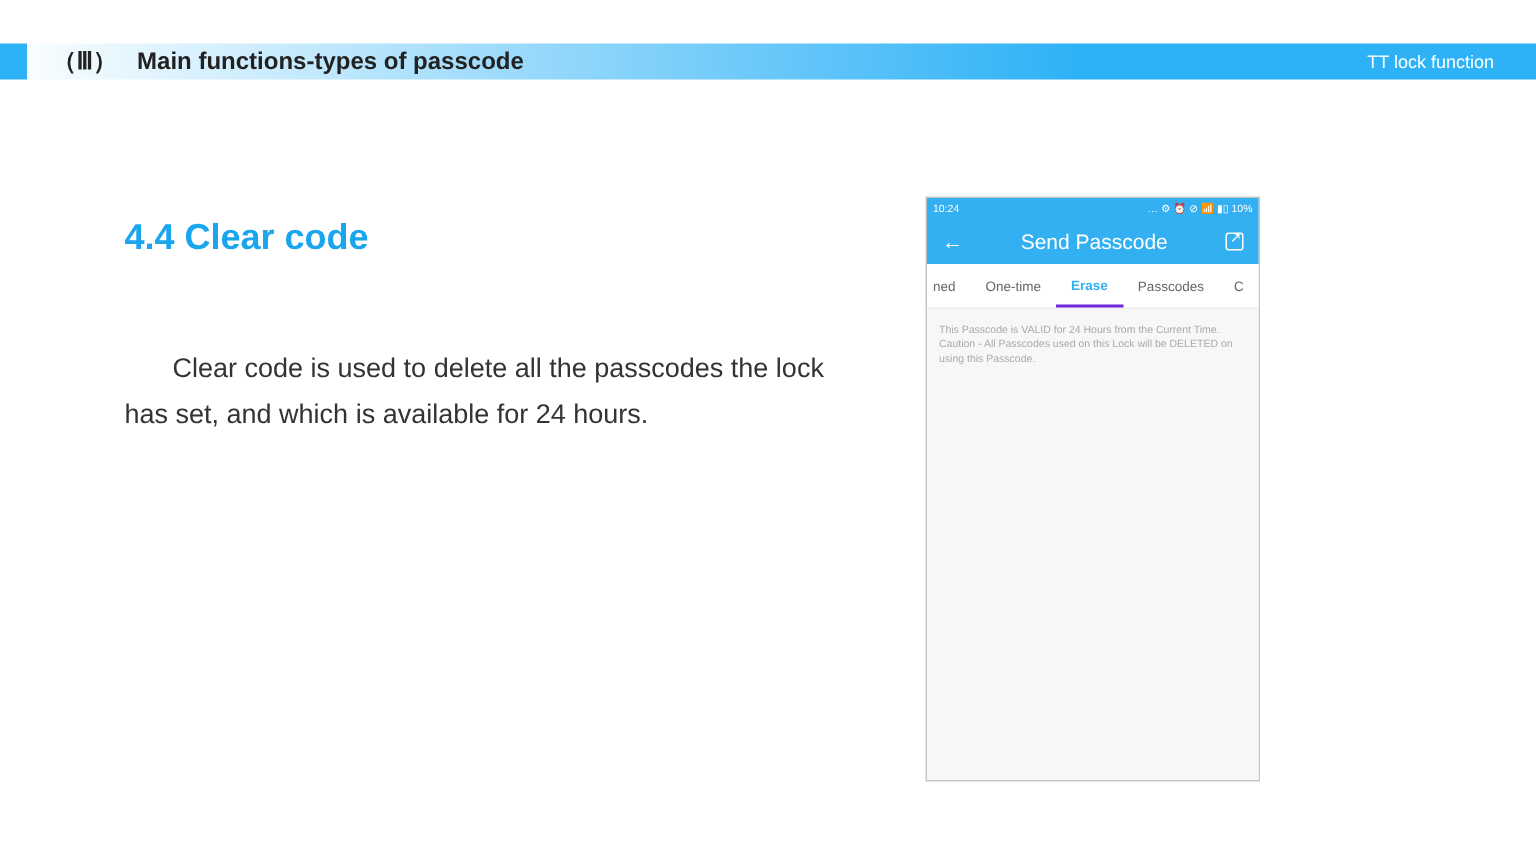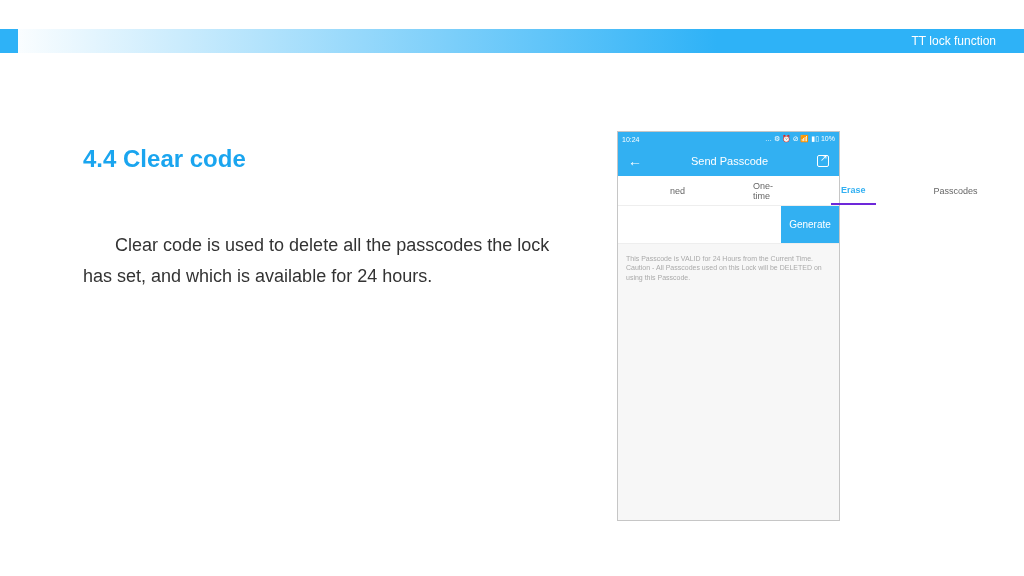--- a/index.html
+++ b/index.html
@@ -91,21 +91,21 @@
     padding: 0 4px;
   }
   .app-bar {
     height: 30px;
     background: #32b0f2;
     color: #fff;
     display: flex;
     align-items: center;
     justify-content: space-between;
     padding: 0 10px;
-    font-size: 11px;
+    font-size: 14px;
   }
   .app-bar .mid { flex: 1; text-align: center; }
   .arrow-left::before { content: "←"; font-size: 14px; }
   .share-btn {
     width: 12px; height: 12px;
     border: 1px solid #fff;
     border-radius: 2px;
     position: relative;
   }
   .share-btn::after {
@@ -118,21 +118,21 @@
 
   .tabs {
     height: 30px;
     display: flex;
     align-items: center;
     background: #fff;
     font-size: 9px;
     color: #666;
     border-bottom: 1px solid #eee;
   }
-  .tab { padding: 0 10px; height: 100%; display: flex; align-items: center; margin-left: 48px; }
+  .tab { padding: 0 10px; height: 100%; display: flex; align-items: center; }
   .tab.first { padding-left: 4px; }
   .tab.active {
     color: #32b0f2;
     border-bottom: 2px solid #6d28d9;
     font-weight: 600;
   }
   .tab.last { padding-right: 2px; }
 
   .gen-row {
     height: 38px;
@@ -160,20 +160,25 @@
     background: #f7f7f7;
     flex: 1;
   }
   .note-inner { max-width: 100%; }
 </style>
 </head>
 <body>
 
 <div class="header-bar">
   <div class="header-accent"></div>
+  <div class="header-title">
+    <span>（Ⅲ）</span>
+    <span>&nbsp;</span>
+    <span>Main functions-types of passcode</span>
+  </div>
   <div class="header-right">TT lock function</div>
 </div>
 
 <h1 class="section-heading">4.4 Clear code</h1>
 
 <p class="body-text">Clear code is used to delete all the passcodes the lock has set, and which is available for 24 hours.</p>
 
 <div class="phone">
 
   <div class="status-bar">
@@ -188,21 +193,18 @@
   </div>
 
   <div class="tabs">
     <div class="tab first">ned</div>
     <div class="tab">One-time</div>
     <div class="tab active">Erase</div>
     <div class="tab">Passcodes</div>
     <div class="tab last">C</div>
   </div>
 
-  <div class="gen-row">
-    <div class="gen-btn">Generate</div>
-  </div>
 
   <div class="note">
     <div class="note-inner">This Passcode is VALID for 24 Hours from the Current Time. Caution - All Passcodes used on this Lock will be DELETED on using this Passcode.</div>
   </div>
 
 </div>
 
 </body></html>

